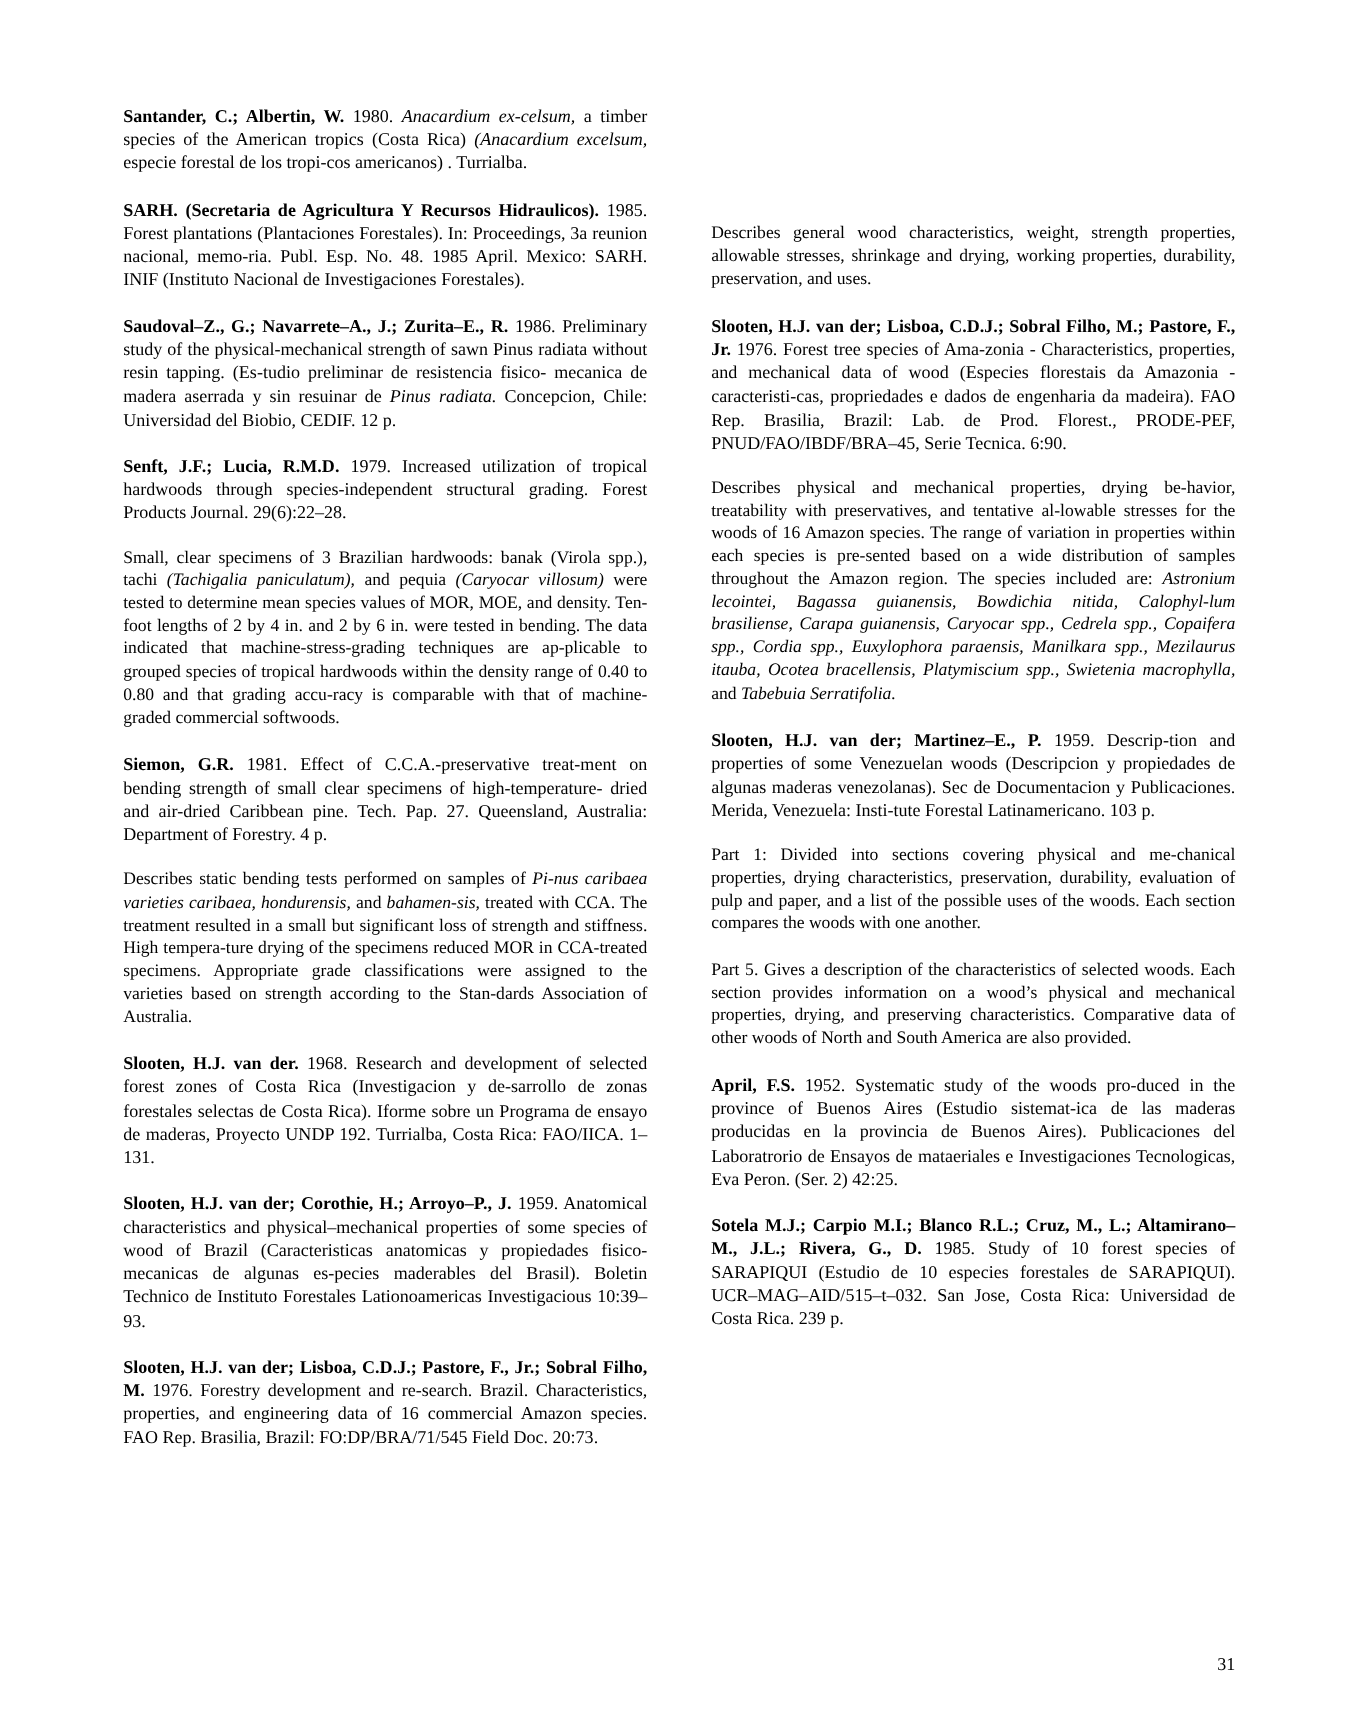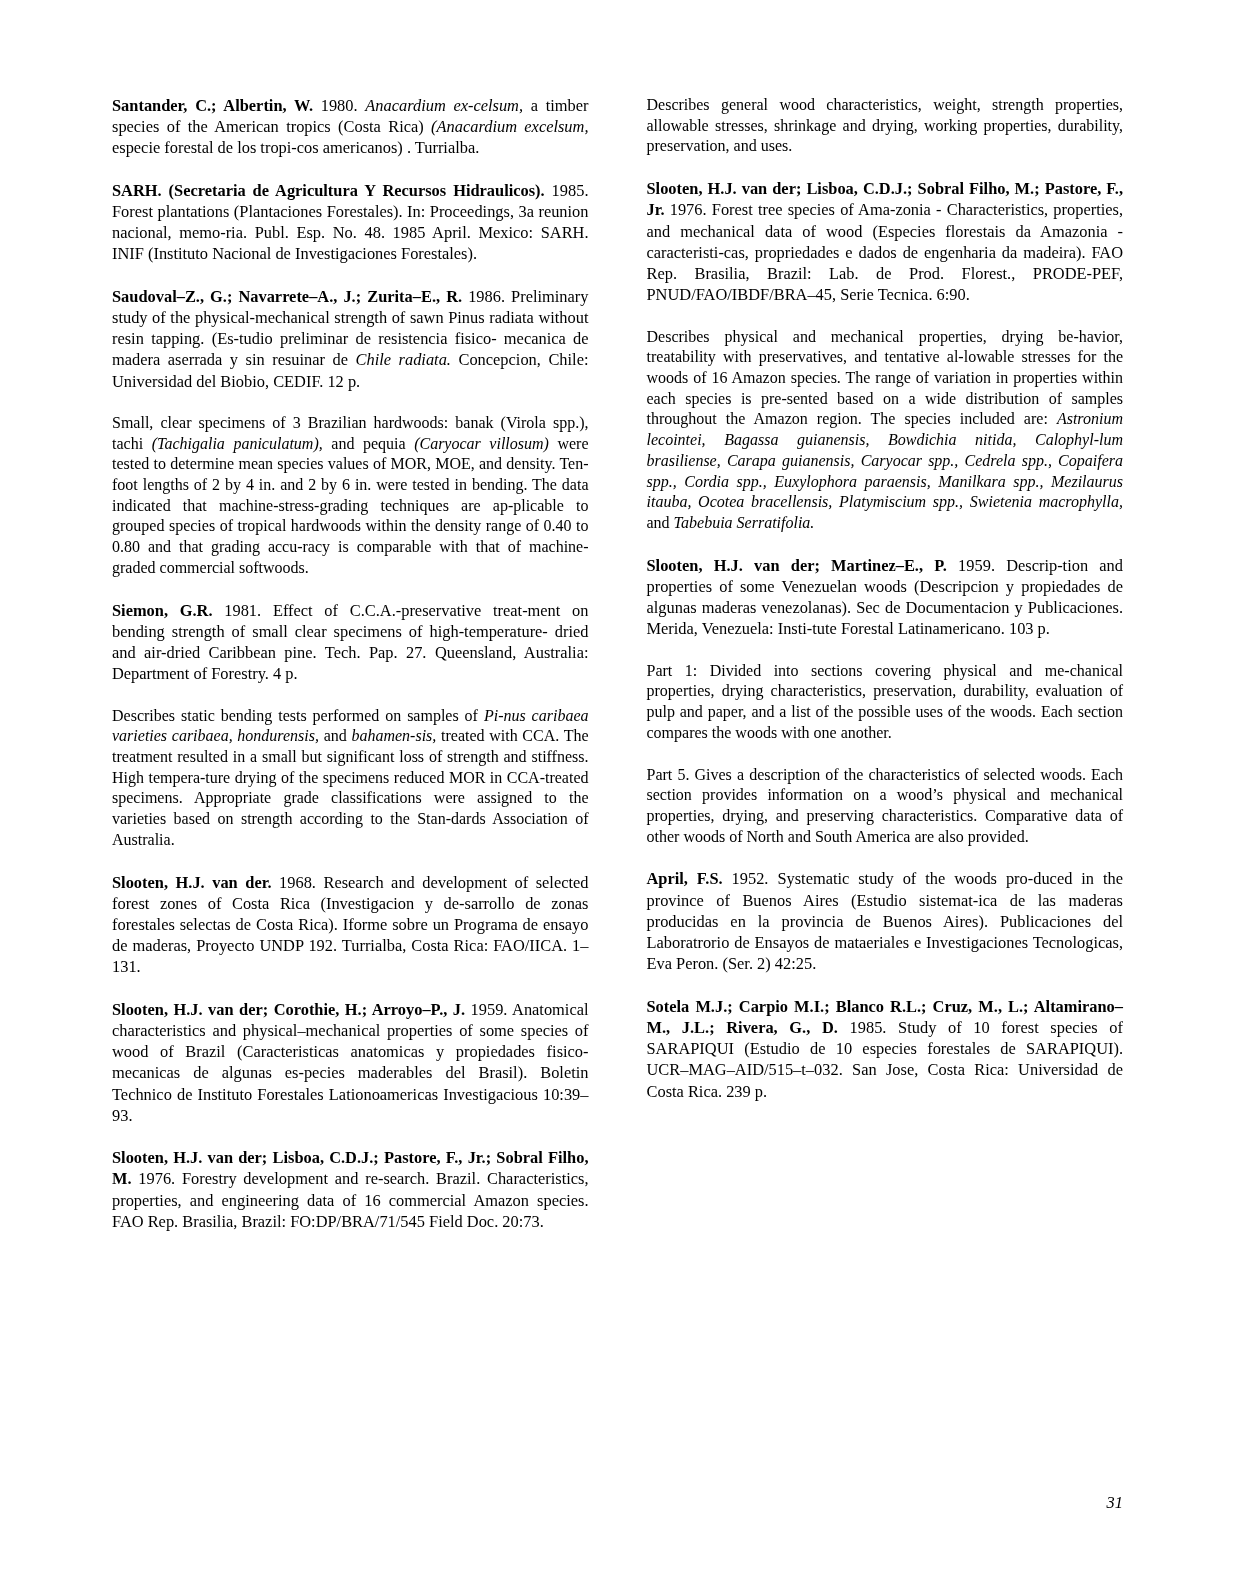--- a/index.html
+++ b/index.html
@@ -16,21 +16,21 @@
   .page {
     position: relative;
     width: 1233px;
     height: 1575px;
     box-sizing: border-box;
     padding: 95px 110px 60px 112px;
   }
   .columns {
     display: flex;
     gap: 58px;
-    align-items: flex-start;
+    align-items: center;
   }
   .col {
     width: 478px;
   }
   .entry {
     margin-bottom: 21px;
     font-size: 16.4px;
     line-height: 1.295;
     text-align: justify;
     text-justify: inter-word;
@@ -41,34 +41,34 @@
   .entry i { font-style: italic; }
   .annot {
     margin-bottom: 21px;
     font-size: 16px;
     line-height: 1.295;
     text-align: justify;
   }
   .page-number {
     position: absolute;
     right: 110px;
-    bottom: 62px;
+    bottom: 52px;
     font-size: 16.4px;
-    font-style: italic;
   }
 </style>
 </head>
 <body>
 
 <div class="page">
   <div class="columns">
     <div class="col" id="left-col">
         <div class="entry"><b>Santander, C.; Albertin, W.</b> 1980. <i>Anacardium ex-celsum,</i> a timber species of the American tropics (Costa Rica) <i>(Anacardium excelsum,</i> especie forestal de los tropi-cos americanos) . Turrialba.</div>
         <div class="entry"><b>SARH. (Secretaria de Agricultura Y Recursos Hidraulicos).</b> 1985. Forest plantations (Plantaciones Forestales). In: Proceedings, 3a reunion nacional, memo-ria. Publ. Esp. No. 48. 1985 April. Mexico: SARH. INIF (Instituto Nacional de Investigaciones Forestales).</div>
-        <div class="entry"><b>Saudoval–Z., G.; Navarrete–A., J.; Zurita–E., R.</b> 1986. Preliminary study of the physical-mechanical strength of sawn Pinus radiata without resin tapping. (Es-tudio preliminar de resistencia fisico- mecanica de madera aserrada y sin resuinar de <i>Chile radiata.</i> Concepcion, Chile: Universidad del Biobio, CEDIF. 12 p.</div>
+        <div class="entry"><b>Saudoval–Z., G.; Navarrete–A., J.; Zurita–E., R.</b> 1986. Preliminary study of the physical-mechanical strength of sawn Pinus radiata without resin tapping. (Es-tudio preliminar de resistencia fisico- mecanica de madera aserrada y sin resuinar de <i>Pinus radiata.</i> Concepcion, Chile: Universidad del Biobio, CEDIF. 12 p.</div>
+        <div class="entry"><b>Senft, J.F.; Lucia, R.M.D.</b> 1979. Increased utilization of tropical hardwoods through species-independent structural grading. Forest Products Journal. 29(6):22–28.</div>
         <div class="annot">Small, clear specimens of 3 Brazilian hardwoods: banak (Virola spp.), tachi <i>(Tachigalia paniculatum),</i> and pequia <i>(Caryocar villosum)</i> were tested to determine mean species values of MOR, MOE, and density. Ten-foot lengths of 2 by 4 in. and 2 by 6 in. were tested in bending. The data indicated that machine-stress-grading techniques are ap-plicable to grouped species of tropical hardwoods within the density range of 0.40 to 0.80 and that grading accu-racy is comparable with that of machine-graded commercial softwoods.</div>
         <div class="entry"><b>Siemon, G.R.</b> 1981. Effect of C.C.A.-preservative treat-ment on bending strength of small clear specimens of high-temperature- dried and air-dried Caribbean pine. Tech. Pap. 27. Queensland, Australia: Department of Forestry. 4 p.</div>
         <div class="annot">Describes static bending tests performed on samples of <i>Pi-nus caribaea varieties caribaea, hondurensis,</i> and <i>bahamen-sis,</i> treated with CCA. The treatment resulted in a small but significant loss of strength and stiffness. High tempera-ture drying of the specimens reduced MOR in CCA-treated specimens. Appropriate grade classifications were assigned to the varieties based on strength according to the Stan-dards Association of Australia.</div>
         <div class="entry"><b>Slooten, H.J. van der.</b> 1968. Research and development of selected forest zones of Costa Rica (Investigacion y de-sarrollo de zonas forestales selectas de Costa Rica). Iforme sobre un Programa de ensayo de maderas, Proyecto UNDP 192. Turrialba, Costa Rica: FAO/IICA. 1–131.</div>
         <div class="entry"><b>Slooten, H.J. van der; Corothie, H.; Arroyo–P., J.</b> 1959. Anatomical characteristics and physical–mechanical properties of some species of wood of Brazil (Caracteristicas anatomicas y propiedades fisico-mecanicas de algunas es-pecies maderables del Brasil). Boletin Technico de Instituto Forestales Lationoamericas Investigacious 10:39–93.</div>
         <div class="entry"><b>Slooten, H.J. van der; Lisboa, C.D.J.; Pastore, F., Jr.; Sobral Filho, M.</b> 1976. Forestry development and re-search. Brazil. Characteristics, properties, and engineering data of 16 commercial Amazon species. FAO Rep. Brasilia, Brazil: FO:DP/BRA/71/545 Field Doc. 20:73.</div>
       </div>
     <div class="col" id="right-col">
         <div class="annot">Describes general wood characteristics, weight, strength properties, allowable stresses, shrinkage and drying, working properties, durability, preservation, and uses.</div>
         <div class="entry"><b>Slooten, H.J. van der; Lisboa, C.D.J.; Sobral Filho, M.; Pastore, F., Jr.</b> 1976. Forest tree species of Ama-zonia - Characteristics, properties, and mechanical data of wood (Especies florestais da Amazonia - caracteristi-cas, propriedades e dados de engenharia da madeira). FAO Rep. Brasilia, Brazil: Lab. de Prod. Florest., PRODE-PEF, PNUD/FAO/IBDF/BRA–45, Serie Tecnica. 6:90.</div>

